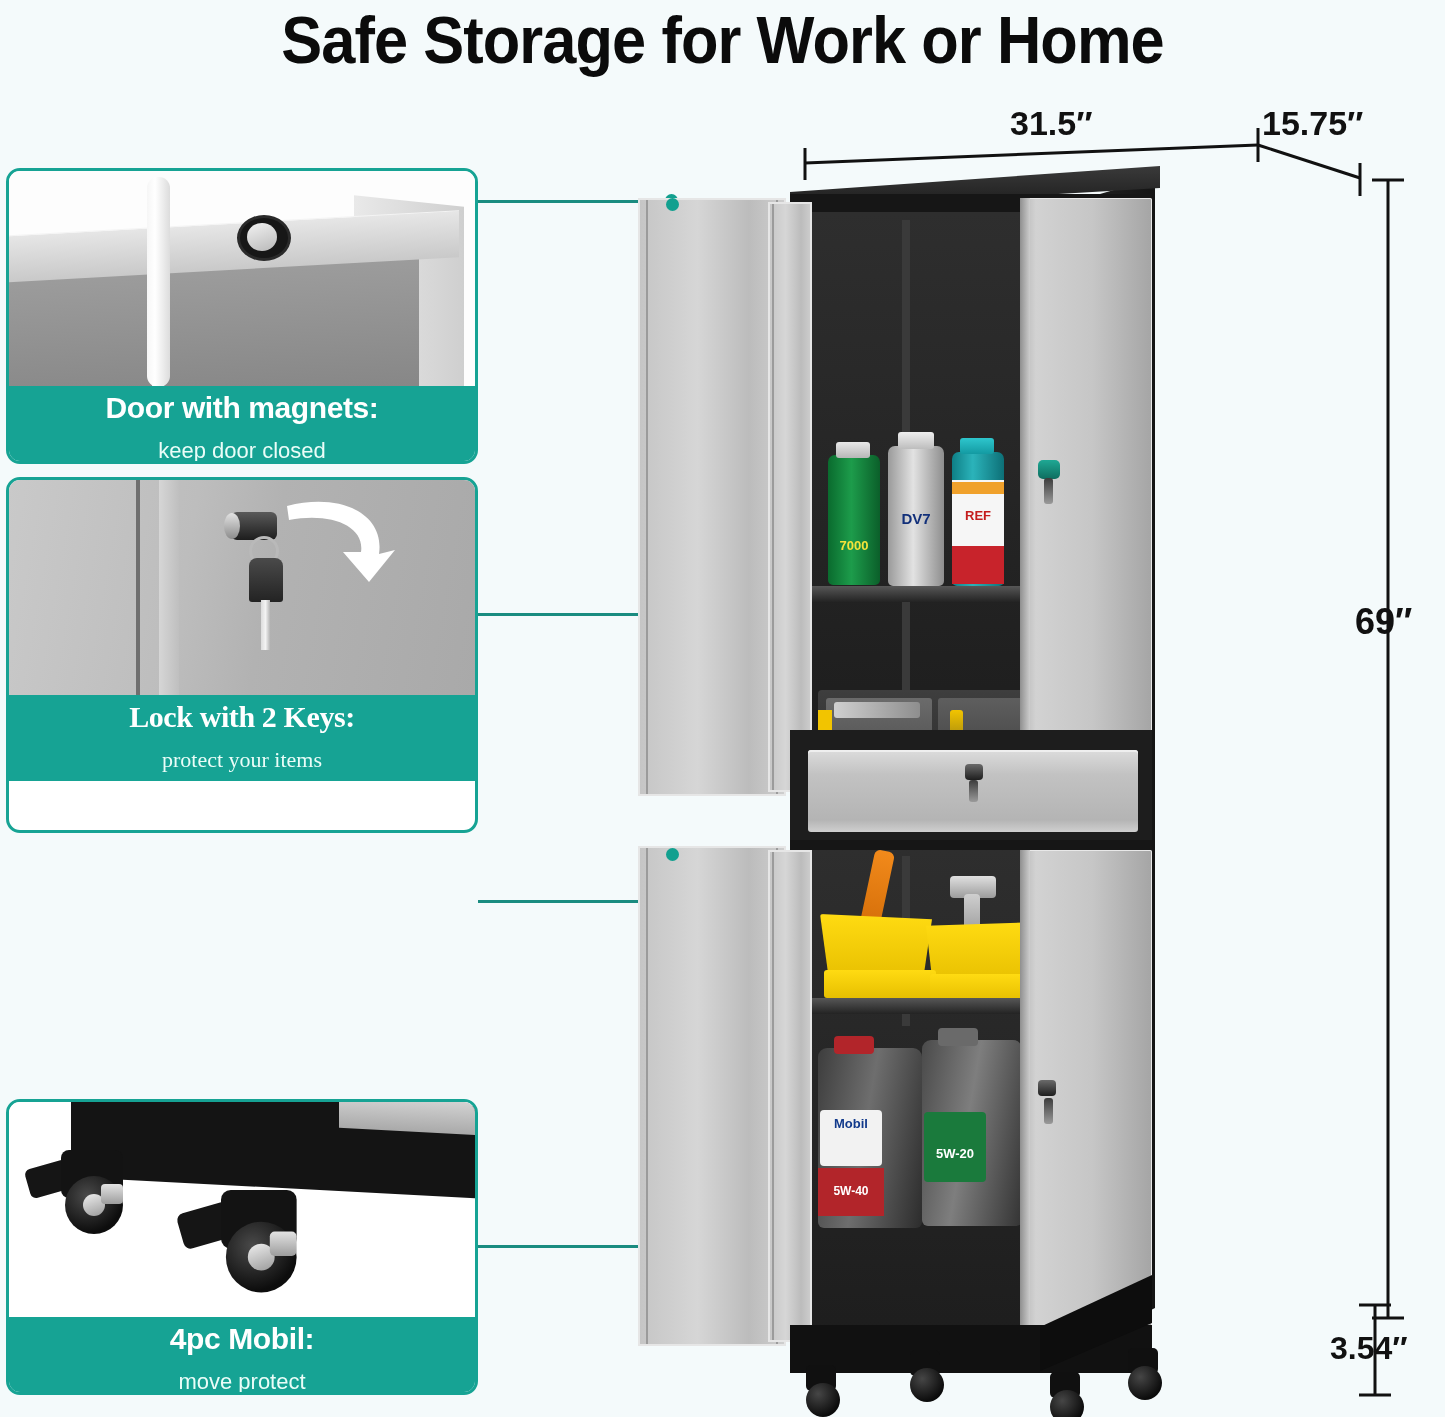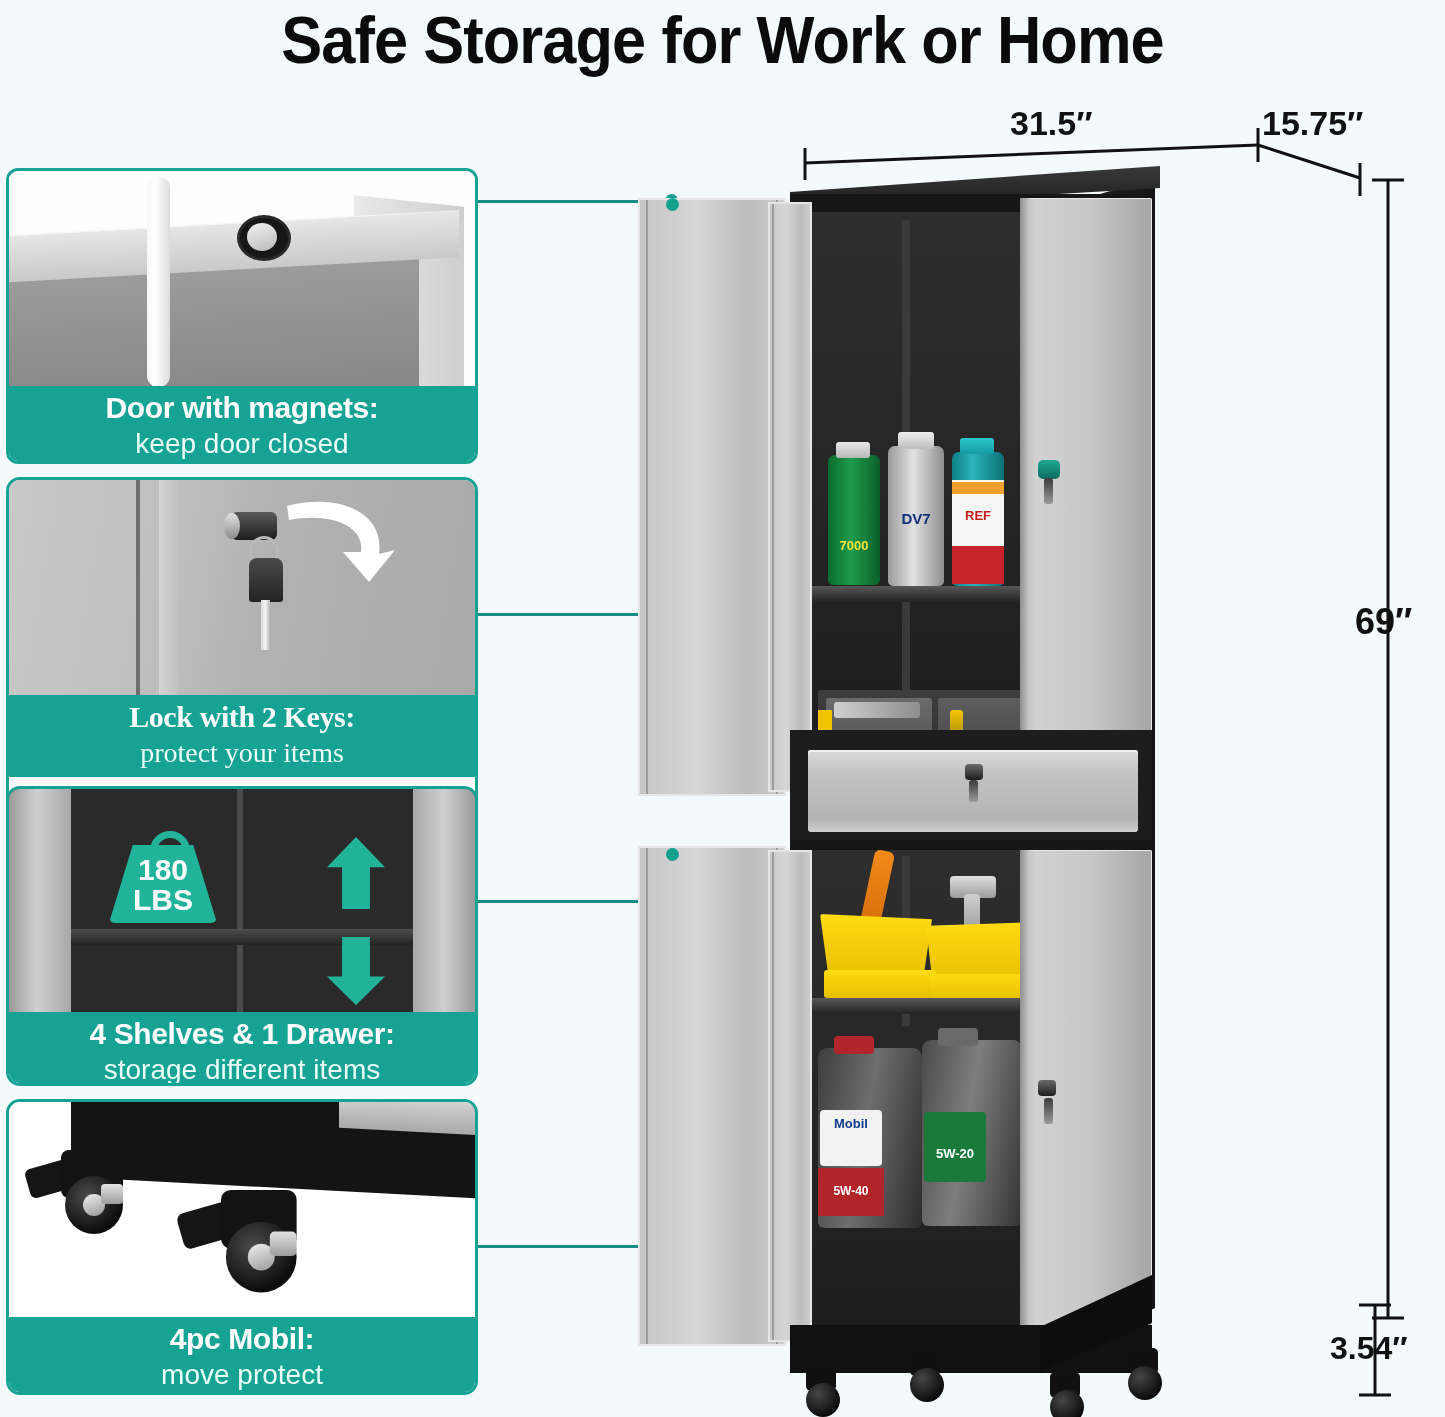--- a/index.html
+++ b/index.html
@@ -38,25 +38,25 @@
   .cap{
     background:#16a394;
     padding:6px 6px 10px;
     text-align:center;
     line-height:1.05;
   }
   .cap .t{
     display:block;color:#ffffff;font-weight:bold;font-size:30px;letter-spacing:-.4px;
   }
   .cap .s{
-    display:block;color:#eafdf8;font-size:28px;margin-top:5px;
-  }
-
-  
-  .c1{height:296px;top:168px;border-radius:12px;}
+    display:block;color:#eafdf8;font-size:22px;margin-top:15px;
+  }
+
+  
+  .c1{height:296px;top:168px;}
   .c1 .photo{height:215px;background:#fdfdfd;}
   .m-top{position:absolute;left:-10px;top:52px;width:460px;height:46px;
     background:linear-gradient(180deg,#e6e6e6,#c9c9c9);
     transform:skewY(-3.2deg);border-top:1px solid #f4f4f4;}
   .m-body{position:absolute;left:-10px;top:92px;width:420px;height:140px;
     background:linear-gradient(180deg,#9d9d9d,#868686);transform:skewY(-3.0deg);}
   .m-side{position:absolute;left:345px;top:30px;width:110px;height:200px;
     background:linear-gradient(90deg,#e9e9e9,#cfcfcf);transform:skewY(6deg);}
   .m-rod{position:absolute;left:138px;top:6px;width:23px;height:210px;
     background:linear-gradient(90deg,#f6f6f6,#ffffff 35%,#dcdcdc);border-radius:11px;}
@@ -228,40 +228,20 @@
       <div class="k-ring"></div>
       <div class="k-head"></div>
       <div class="k-blade"></div>
     </div>
     <div class="cap">
       <span class="t">Lock with 2 Keys:</span>
       <span class="s">protect your items</span>
     </div>
   </div>
 
-  <div class="card c3">
-    <div class="photo">
-      <div class="s-mid"></div>
-      <div class="s-shelf"></div>
-      <div class="s-door-l"></div>
-      <div class="s-door-r"></div>
-      <div class="wt">
-        <div class="hook"></div>
-        <div class="bell"></div>
-        <div class="l1">180</div>
-        <div class="l2">LBS</div>
-      </div>
-      <div class="ar-up"></div>
-      <div class="ar-dn"></div>
-    </div>
-    <div class="cap">
-      <span class="t">4 Shelves &amp; 1 Drawer:</span>
-      <span class="s">storage different items</span>
-    </div>
-  </div>
 
   <div class="card c4">
     <div class="photo">
       <div class="w-base"></div>
       <div class="w-base2"></div>
       <div class="cast ca1">
         <div class="brk"></div>
         <div class="frk"></div>
         <div class="whl"></div>
         <div class="nut"></div>

